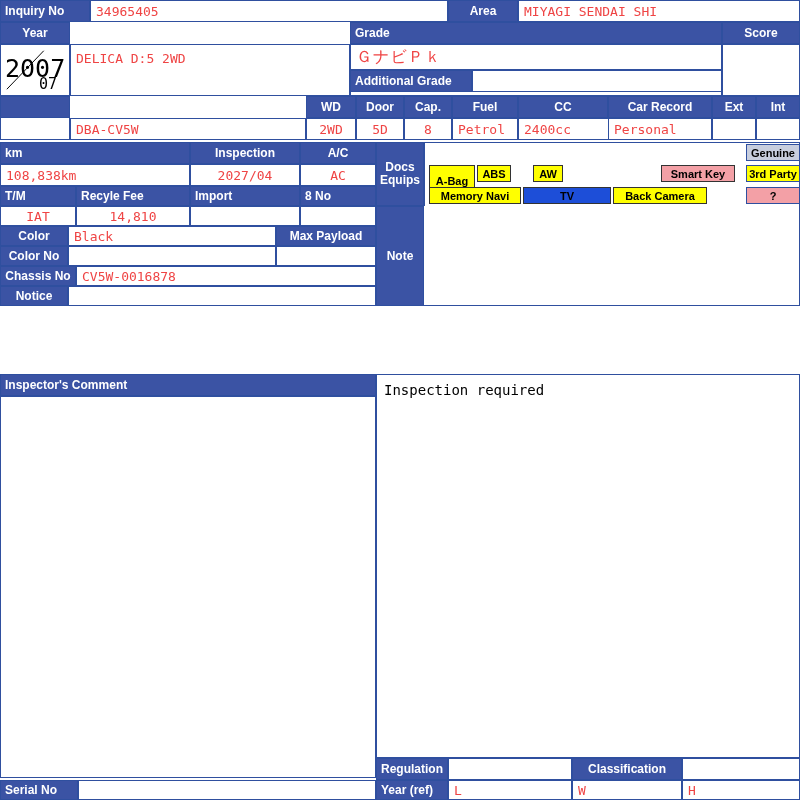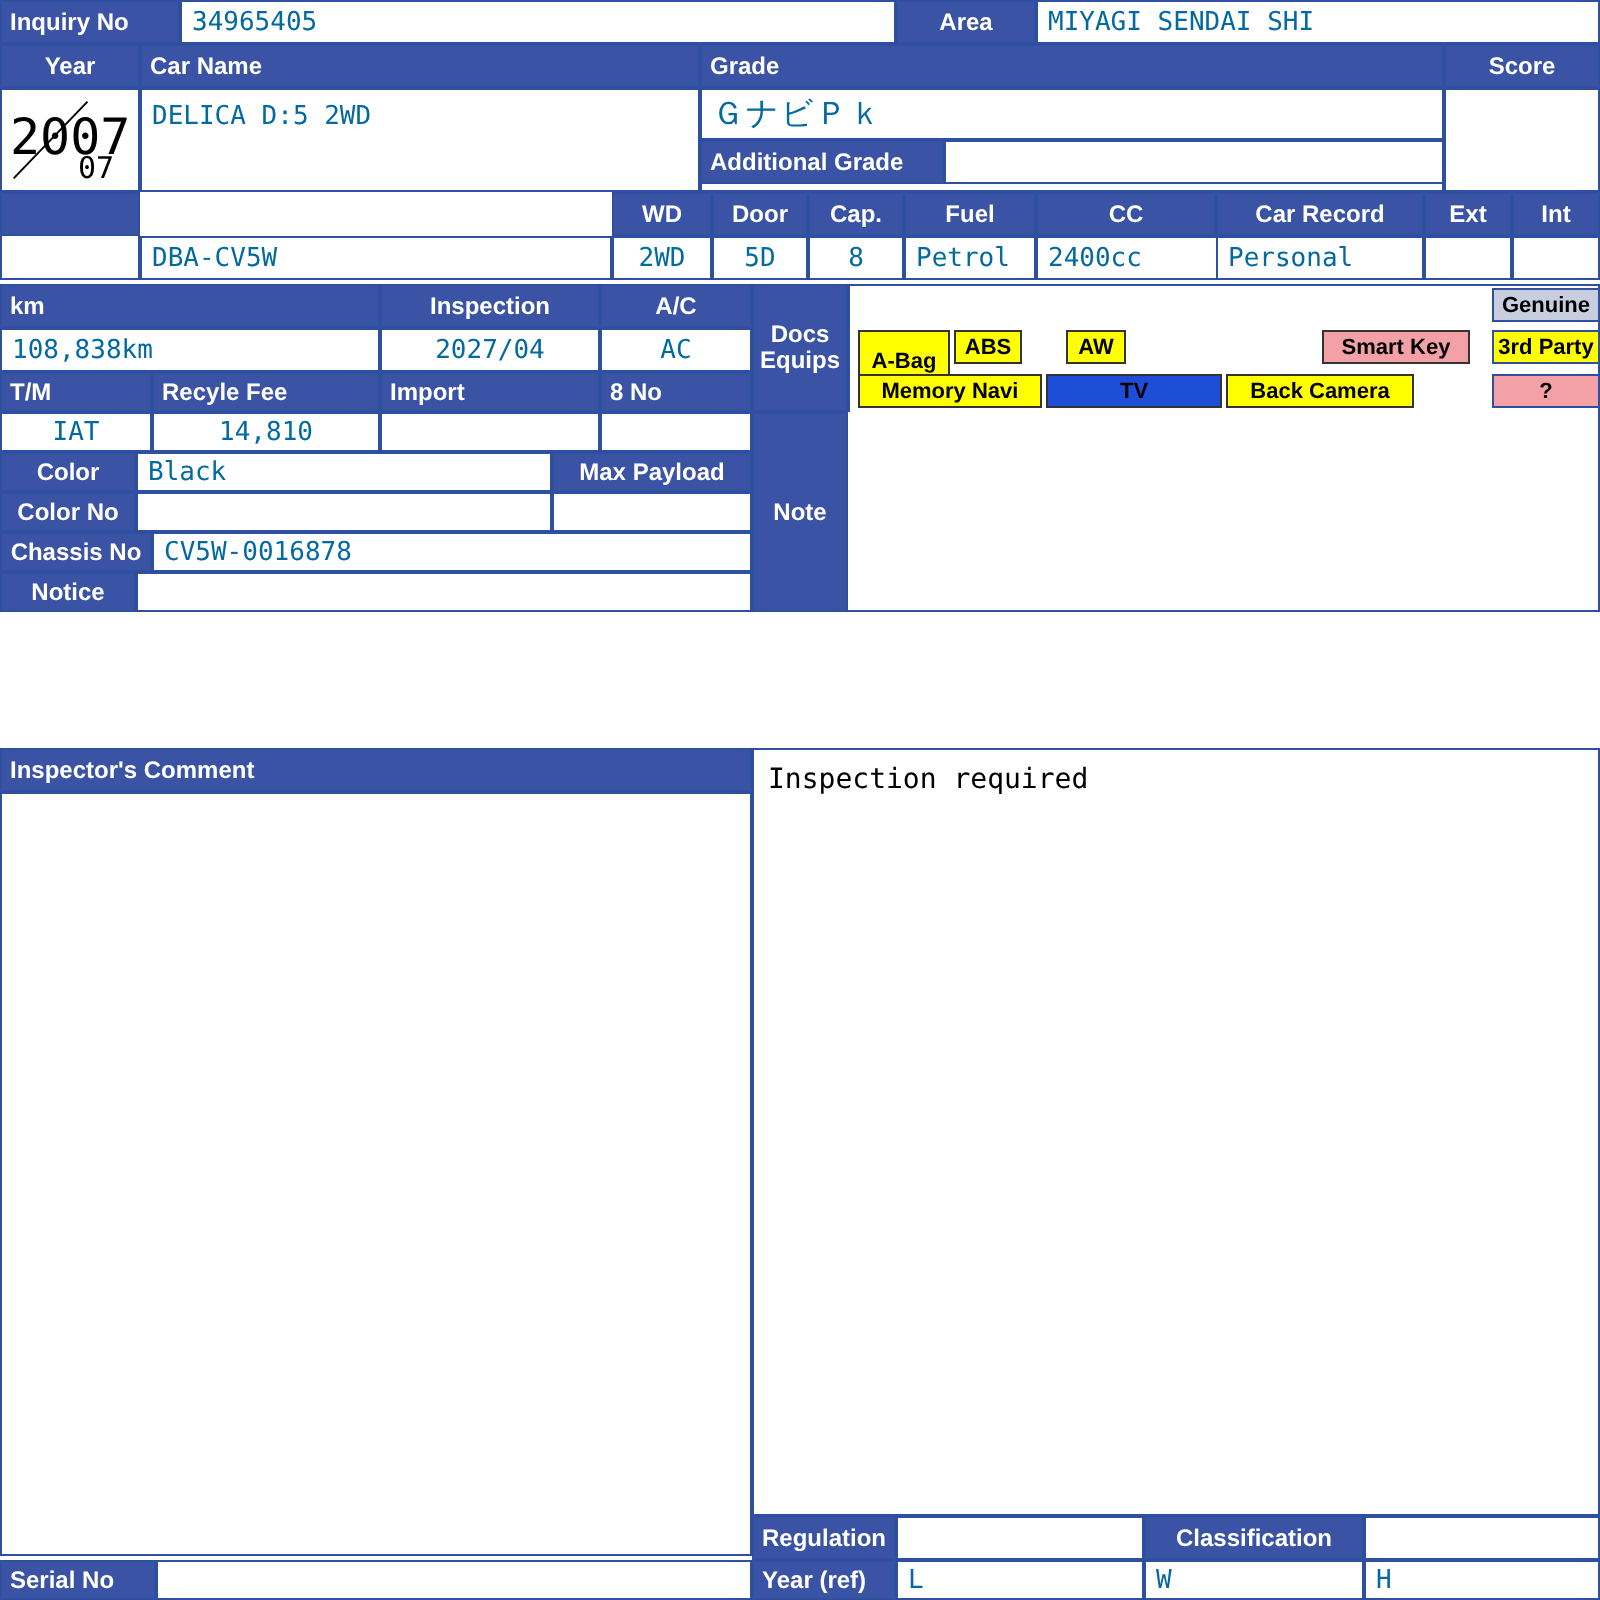--- a/index.html
+++ b/index.html
@@ -33,21 +33,21 @@
     color: #ffffff;
     font-weight: bold;
     font-size: 12px;
     display: flex;
     align-items: center;
     padding: 0 4px;
   }
   .hdr.center { justify-content: center; }
   .val {
     background: #ffffff;
-    color: #0369a1;
+    color: #ef4444;
     font-family: "DejaVu Sans Mono", monospace;
     font-size: 13px;
     display: flex;
     align-items: center;
     padding: 0 5px;
   }
   .val.center { justify-content: center; }
   .plain {
     background: #ffffff;
   }
@@ -114,21 +114,20 @@
 <body>
 
 <div class="sheet">
 
   <div class="cell hdr" style="left:0; top:0; width:90px; height:22px;">Inquiry No</div>
   <div class="cell val" style="left:90px; top:0; width:358px; height:22px;">34965405</div>
   <div class="cell hdr center" style="left:448px; top:0; width:70px; height:22px;">Area</div>
   <div class="cell val" style="left:518px; top:0; width:282px; height:22px;">MIYAGI SENDAI SHI</div>
 
   <div class="cell hdr center" style="left:0; top:22px; width:70px; height:22px;">Year</div>
-  <div class="cell hdr" style="left:70px; top:22px; width:280px; height:22px;">Car Name</div>
   <div class="cell hdr" style="left:350px; top:22px; width:372px; height:22px;">Grade</div>
   <div class="cell hdr center" style="left:722px; top:22px; width:78px; height:22px;">Score</div>
 
   <div class="cell plain" style="left:0; top:44px; width:70px; height:52px;">
     <svg class="diag" viewBox="0 0 70 52" preserveAspectRatio="none">
       <line x1="6" y1="46" x2="44" y2="6" stroke="#000000" stroke-width="1"></line>
     </svg>
     <div class="big-year" style="position:absolute; left:4px; top:9px;">2007</div>
     <div class="sub-year" style="position:absolute; left:38px; top:30px;">07</div>
   </div>

